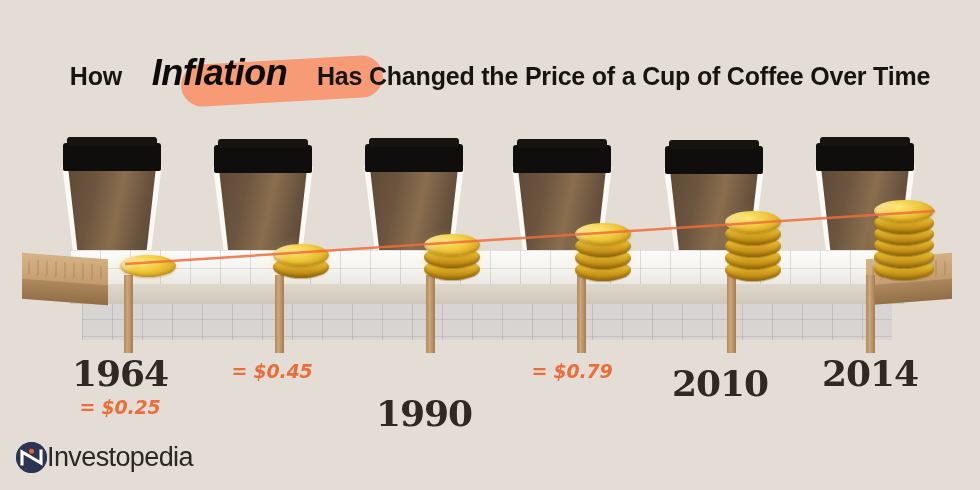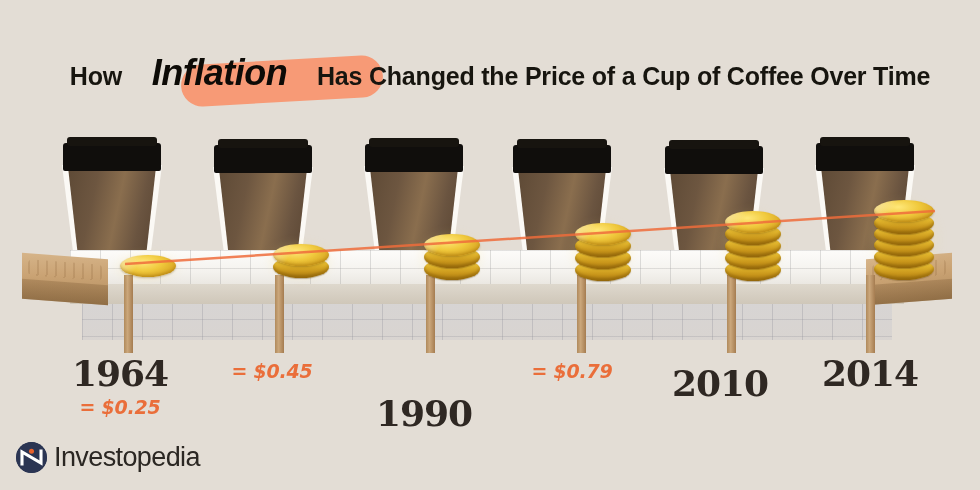--- a/index.html
+++ b/index.html
@@ -203,21 +203,21 @@
     font-size: 19px;
     color: #ea6e3a;
     letter-spacing: -0.2px;
     line-height: 1;
   }
 
   
   #logo {
     position: absolute;
     left: 16px; top: 442px;
-    display: flex; align-items: center; gap: 7px;
+    display: flex; align-items: center; 
     z-index: 30;
   }
   #logo-mark {
     width: 31px; height: 31px; border-radius: 50%;
     background: #2b3553;
     position: relative; overflow: hidden; flex: none;
   }
   #logo-text {
     font-family: "Liberation Sans", sans-serif;
     font-size: 27px;

